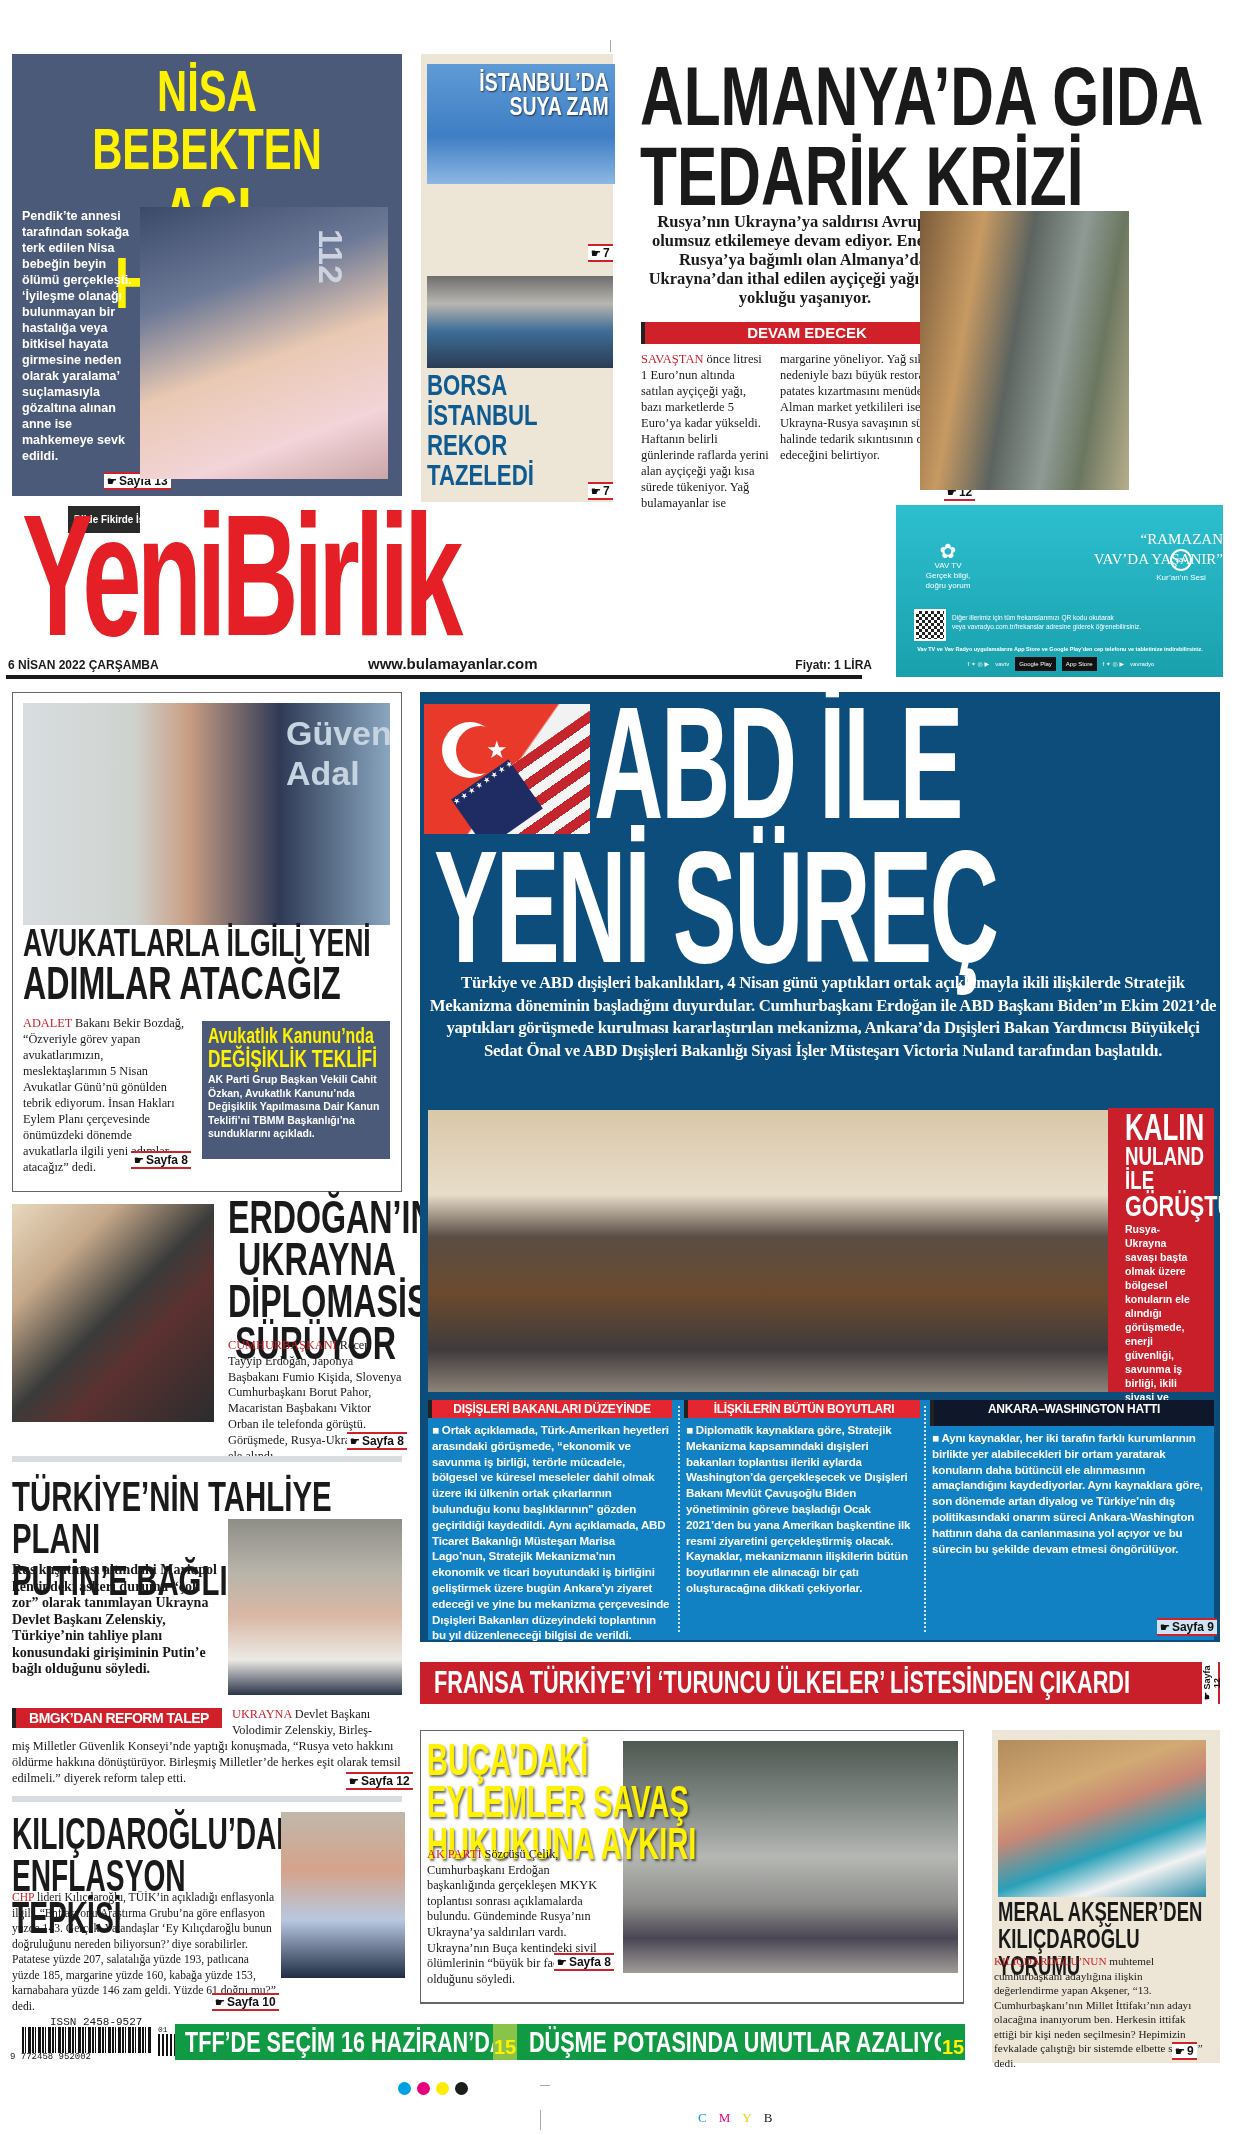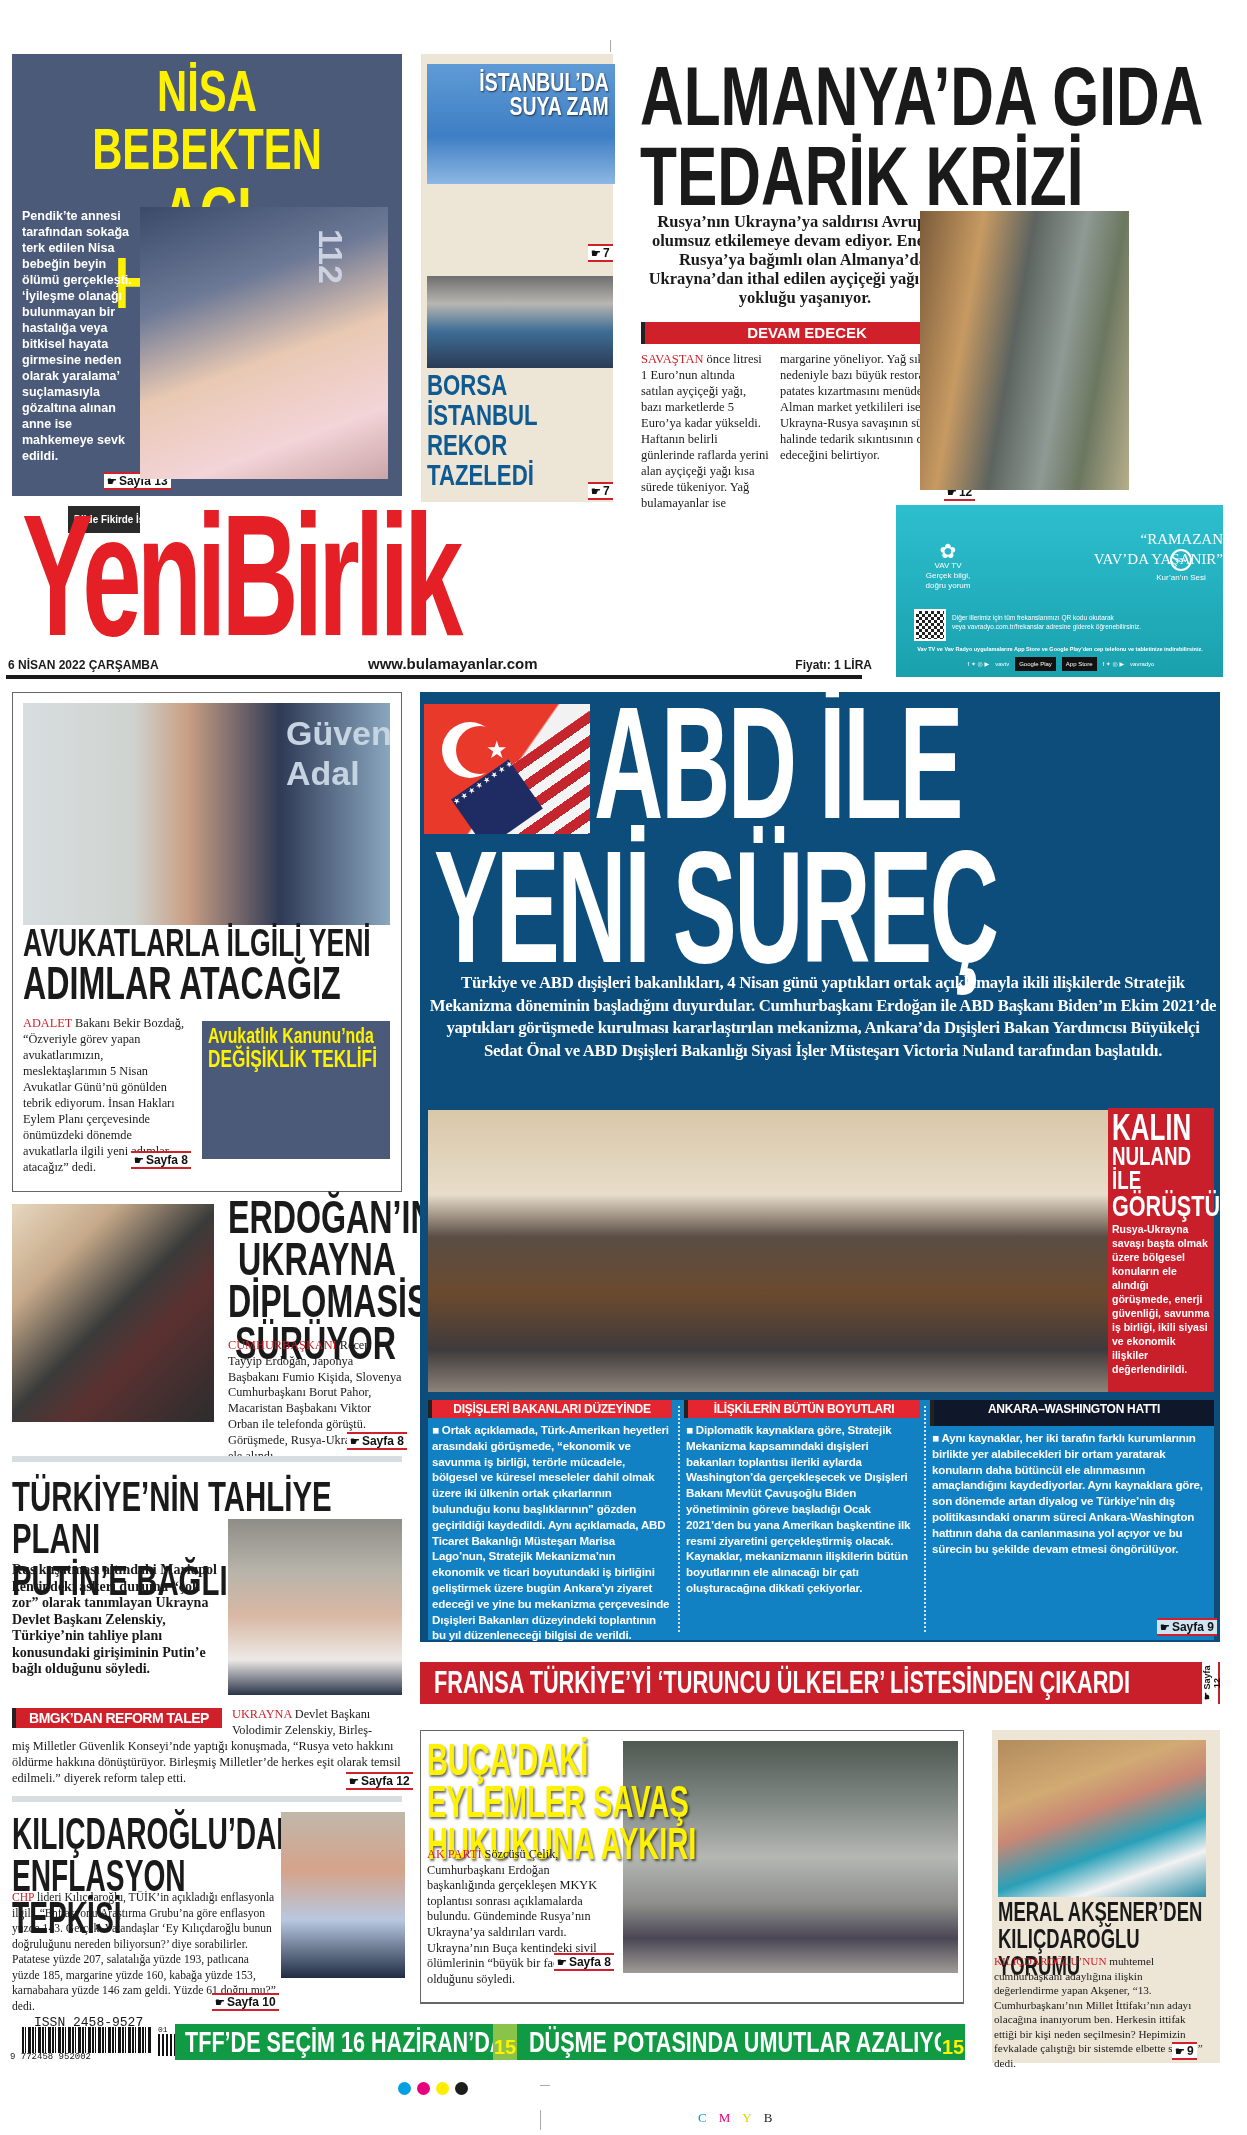--- a/index.html
+++ b/index.html
@@ -120,20 +120,21 @@
     <div style="font-size:46px;line-height:44px">ADIMLAR ATACAĞIZ</div>
   </div>
   <div class="abs serif" style="left:10px;top:322px;width:162px;font-size:12.3px;line-height:16px">
     <span class="red">ADALET</span>
     <span>Bakanı Bekir Bozdağ, “Özveriyle görev yapan avukatlarımızın, meslektaşlarımın 5 Nisan Avukatlar Günü’nü gönülden tebrik ediyorum. İnsan Hakları Eylem Planı çerçevesinde önümüzdeki dönemde avukatlarla ilgili yeni adımlar atacağız” dedi.</span>
   </div>
   <div class="abs sayfa" style="left:118px;top:458px"><span class="hand">☛</span><span>Sayfa 8</span></div>
   <div class="abs" style="left:189px;top:328px;width:188px;height:138px;background:#4b5a79;color:#fff;padding:4px 6px">
     <div class="cond" style="color:#fff200;font-size:22px;line-height:22px;width:240px;transform:scaleX(0.72);letter-spacing:0">Avukatlık Kanunu’nda</div>
     <div class="cond" style="color:#fff200;font-size:24px;line-height:24px;width:240px;transform:scaleX(0.72);letter-spacing:0">DEĞİŞİKLİK TEKLİFİ</div>
+    <div style="font-size:10.5px;line-height:13.5px;font-weight:bold;margin-top:2px">AK Parti Grup Başkan Vekili Cahit Özkan, Avukatlık Kanunu’nda Değişiklik Yapılmasına Dair Kanun Teklifi’ni TBMM Başkanlığı’na sunduklarını açıkladı.</div>
   </div>
 </div>
 
 <div class="abs photo" style="left:12px;top:1204px;width:202px;height:218px;background:linear-gradient(135deg,#e7d8bf 0%,#c6a98a 25%,#3a3b3a 50%,#5b3130 65%,#2b2c2e 100%)"></div>
 <div class="abs cond" style="left:228px;top:1196px;width:240px;font-size:46px;line-height:42px;transform:scaleX(0.7);letter-spacing:0;text-align:right">
   <div>ERDOĞAN’IN</div>
   <div>UKRAYNA</div>
   <div>DİPLOMASİSİ</div>
   <div>SÜRÜYOR</div>
 </div>
@@ -170,21 +171,21 @@
   <div>ENFLASYON TEPKİSİ</div>
 </div>
 <div class="abs photo" style="left:281px;top:1812px;width:124px;height:166px;background:linear-gradient(180deg,#c0b8ab,#d5a38a 35%,#b8c8e0 65%,#1f2c44 100%)"></div>
 <div class="abs serif" style="left:12px;top:1890px;width:265px;font-size:11.6px;line-height:15.5px">
   <span class="red">CHP</span>
   <span>lideri Kılıçdaroğlu, TÜİK’in açıkladığı enflasyonla ilgili, “Enflasyonu Araştırma Grubu’na göre enflasyon yüzde 143. Gerçek. Vatandaşlar ‘Ey Kılıçdaroğlu bunun doğruluğunu nereden biliyorsun?’ diye sorabilirler. Patatese yüzde 207, salatalığa yüzde 193, patlıcana yüzde 185, margarine yüzde 160, kabağa yüzde 153, karnabahara yüzde 146 zam geldi. Yüzde 61 doğru mu?” dedi.</span>
 </div>
 <div class="abs sayfa" style="left:212px;top:1993px"><span class="hand">☛</span><span>Sayfa 10</span></div>
 
 <div class="abs" style="left:10px;top:2018px;width:165px;height:45px">
-  <div style="font-family:'Liberation Mono',monospace;font-size:13px;line-height:9px;margin-left:24px">ISSN 2458-9527</div>
+  <div style="font-family:'Liberation Mono',monospace;font-size:11px;line-height:9px;margin-left:40px">ISSN 2458-9527</div>
   <div style="height:26px;width:130px;margin-left:12px;background:repeating-linear-gradient(90deg,#111 0 2px,#fff 2px 3px,#111 3px 4px,#fff 4px 6px,#111 6px 9px,#fff 9px 10px)"></div>
   <div style="font-family:'Liberation Mono',monospace;font-size:9px;line-height:9px">9 772458 952002</div>
   <div class="abs" style="left:148px;top:8px;width:24px">
     <div style="font-family:'Liberation Mono',monospace;font-size:8px;line-height:8px">01</div>
     <div style="height:22px;background:repeating-linear-gradient(90deg,#111 0 2px,#fff 2px 4px)"></div>
   </div>
 </div>
 
 <div class="abs" style="left:420px;top:692px;width:800px;height:950px;background:#0c4d7c"></div>
 <div class="abs" style="left:424px;top:704px;width:166px;height:130px;overflow:hidden;background:linear-gradient(125deg,#e8392b 0%,#e8392b 52%,#f2f2f2 53%)">
@@ -193,21 +194,21 @@
   <div class="abs" style="left:62px;top:32px;color:#fff;font-size:24px">★</div>
   <div class="abs" style="left:60px;top:40px;width:160px;height:140px;transform:rotate(-35deg);background:repeating-linear-gradient(180deg,#c5262d 0 10px,#f4f4f4 10px 20px)"></div>
   <div class="abs" style="left:38px;top:70px;width:70px;height:60px;background:#1f2b63;transform:rotate(-35deg);color:#fff;font-size:8px;line-height:10px;letter-spacing:2px;overflow:hidden">★★★★★★★★★★★★★★★★★★★★★★★★★★★★★★</div>
 </div>
 <div class="abs cond" style="left:594px;top:688px;font-size:160px;line-height:150px;color:#fff;transform:scaleX(0.6);letter-spacing:-4px;width:1200px">ABD İLE</div>
 <div class="abs cond" style="left:434px;top:832px;font-size:160px;line-height:150px;color:#fff;transform:scaleX(0.6);letter-spacing:-4px;width:1400px">YENİ SÜREÇ</div>
 <div class="abs serif" style="left:428px;top:972px;width:790px;color:#fff;font-size:16.8px;line-height:22.5px;font-weight:bold;text-align:center;letter-spacing:-0.3px">
   <span>Türkiye ve ABD dışişleri bakanlıkları, 4 Nisan günü yaptıkları ortak açıklamayla ikili ilişkilerde Stratejik Mekanizma döneminin başladığını duyurdular. Cumhurbaşkanı Erdoğan ile ABD Başkanı Biden’ın Ekim 2021’de yaptıkları görüşmede kurulması kararlaştırılan mekanizma, Ankara’da Dışişleri Bakan Yardımcısı Büyükelçi Sedat Önal ve ABD Dışişleri Bakanlığı Siyasi İşler Müsteşarı Victoria Nuland tarafından başlatıldı.</span>
 </div>
 <div class="abs photo" style="left:428px;top:1110px;width:680px;height:282px;background:linear-gradient(180deg,#d9c7a8 0%,#e8ddca 30%,#5a4d44 45%,#6b4a2e 65%,#3f3b3c 85%,#8d8379 100%)"></div>
-<div class="abs" style="left:1108px;top:1108px;width:106px;height:284px;background:#c81f2b;color:#fff;padding:4px 4px">
+<div class="abs" style="left:1108px;top:1108px;width:106px;height:284px;background:#c81f2b;color:#fff;padding:4px 17px">
   <div class="cond" style="font-size:36px;line-height:32px;width:140px;transform:scaleX(0.72);letter-spacing:0">KALIN</div>
   <div class="cond" style="font-size:26px;line-height:24px;width:140px;transform:scaleX(0.72);letter-spacing:0">NULAND İLE</div>
   <div class="cond" style="font-size:30px;line-height:28px;width:140px;transform:scaleX(0.72);letter-spacing:0">GÖRÜŞTÜ</div>
   <div style="font-size:10.5px;line-height:14px;font-weight:bold;margin-top:2px">Rusya-Ukrayna savaşı başta olmak üzere bölgesel konuların ele alındığı görüşmede, enerji güvenliği, savunma iş birliği, ikili siyasi ve ekonomik ilişkiler değerlendirildi.</div>
 </div>
 
 <div class="abs" style="left:428px;top:1400px;width:786px;height:240px;background:#1281c4"></div>
 <div class="abs" style="left:428px;top:1400px;width:244px">
   <div class="tag" style="height:18px;line-height:18px;font-size:12px;background:#e3262f;letter-spacing:-0.3px">DIŞİŞLERİ BAKANLARI DÜZEYİNDE</div>
   <div style="color:#fff;font-size:11.6px;line-height:15.8px;font-weight:bold;padding:4px 2px 0 4px;letter-spacing:-0.2px">

